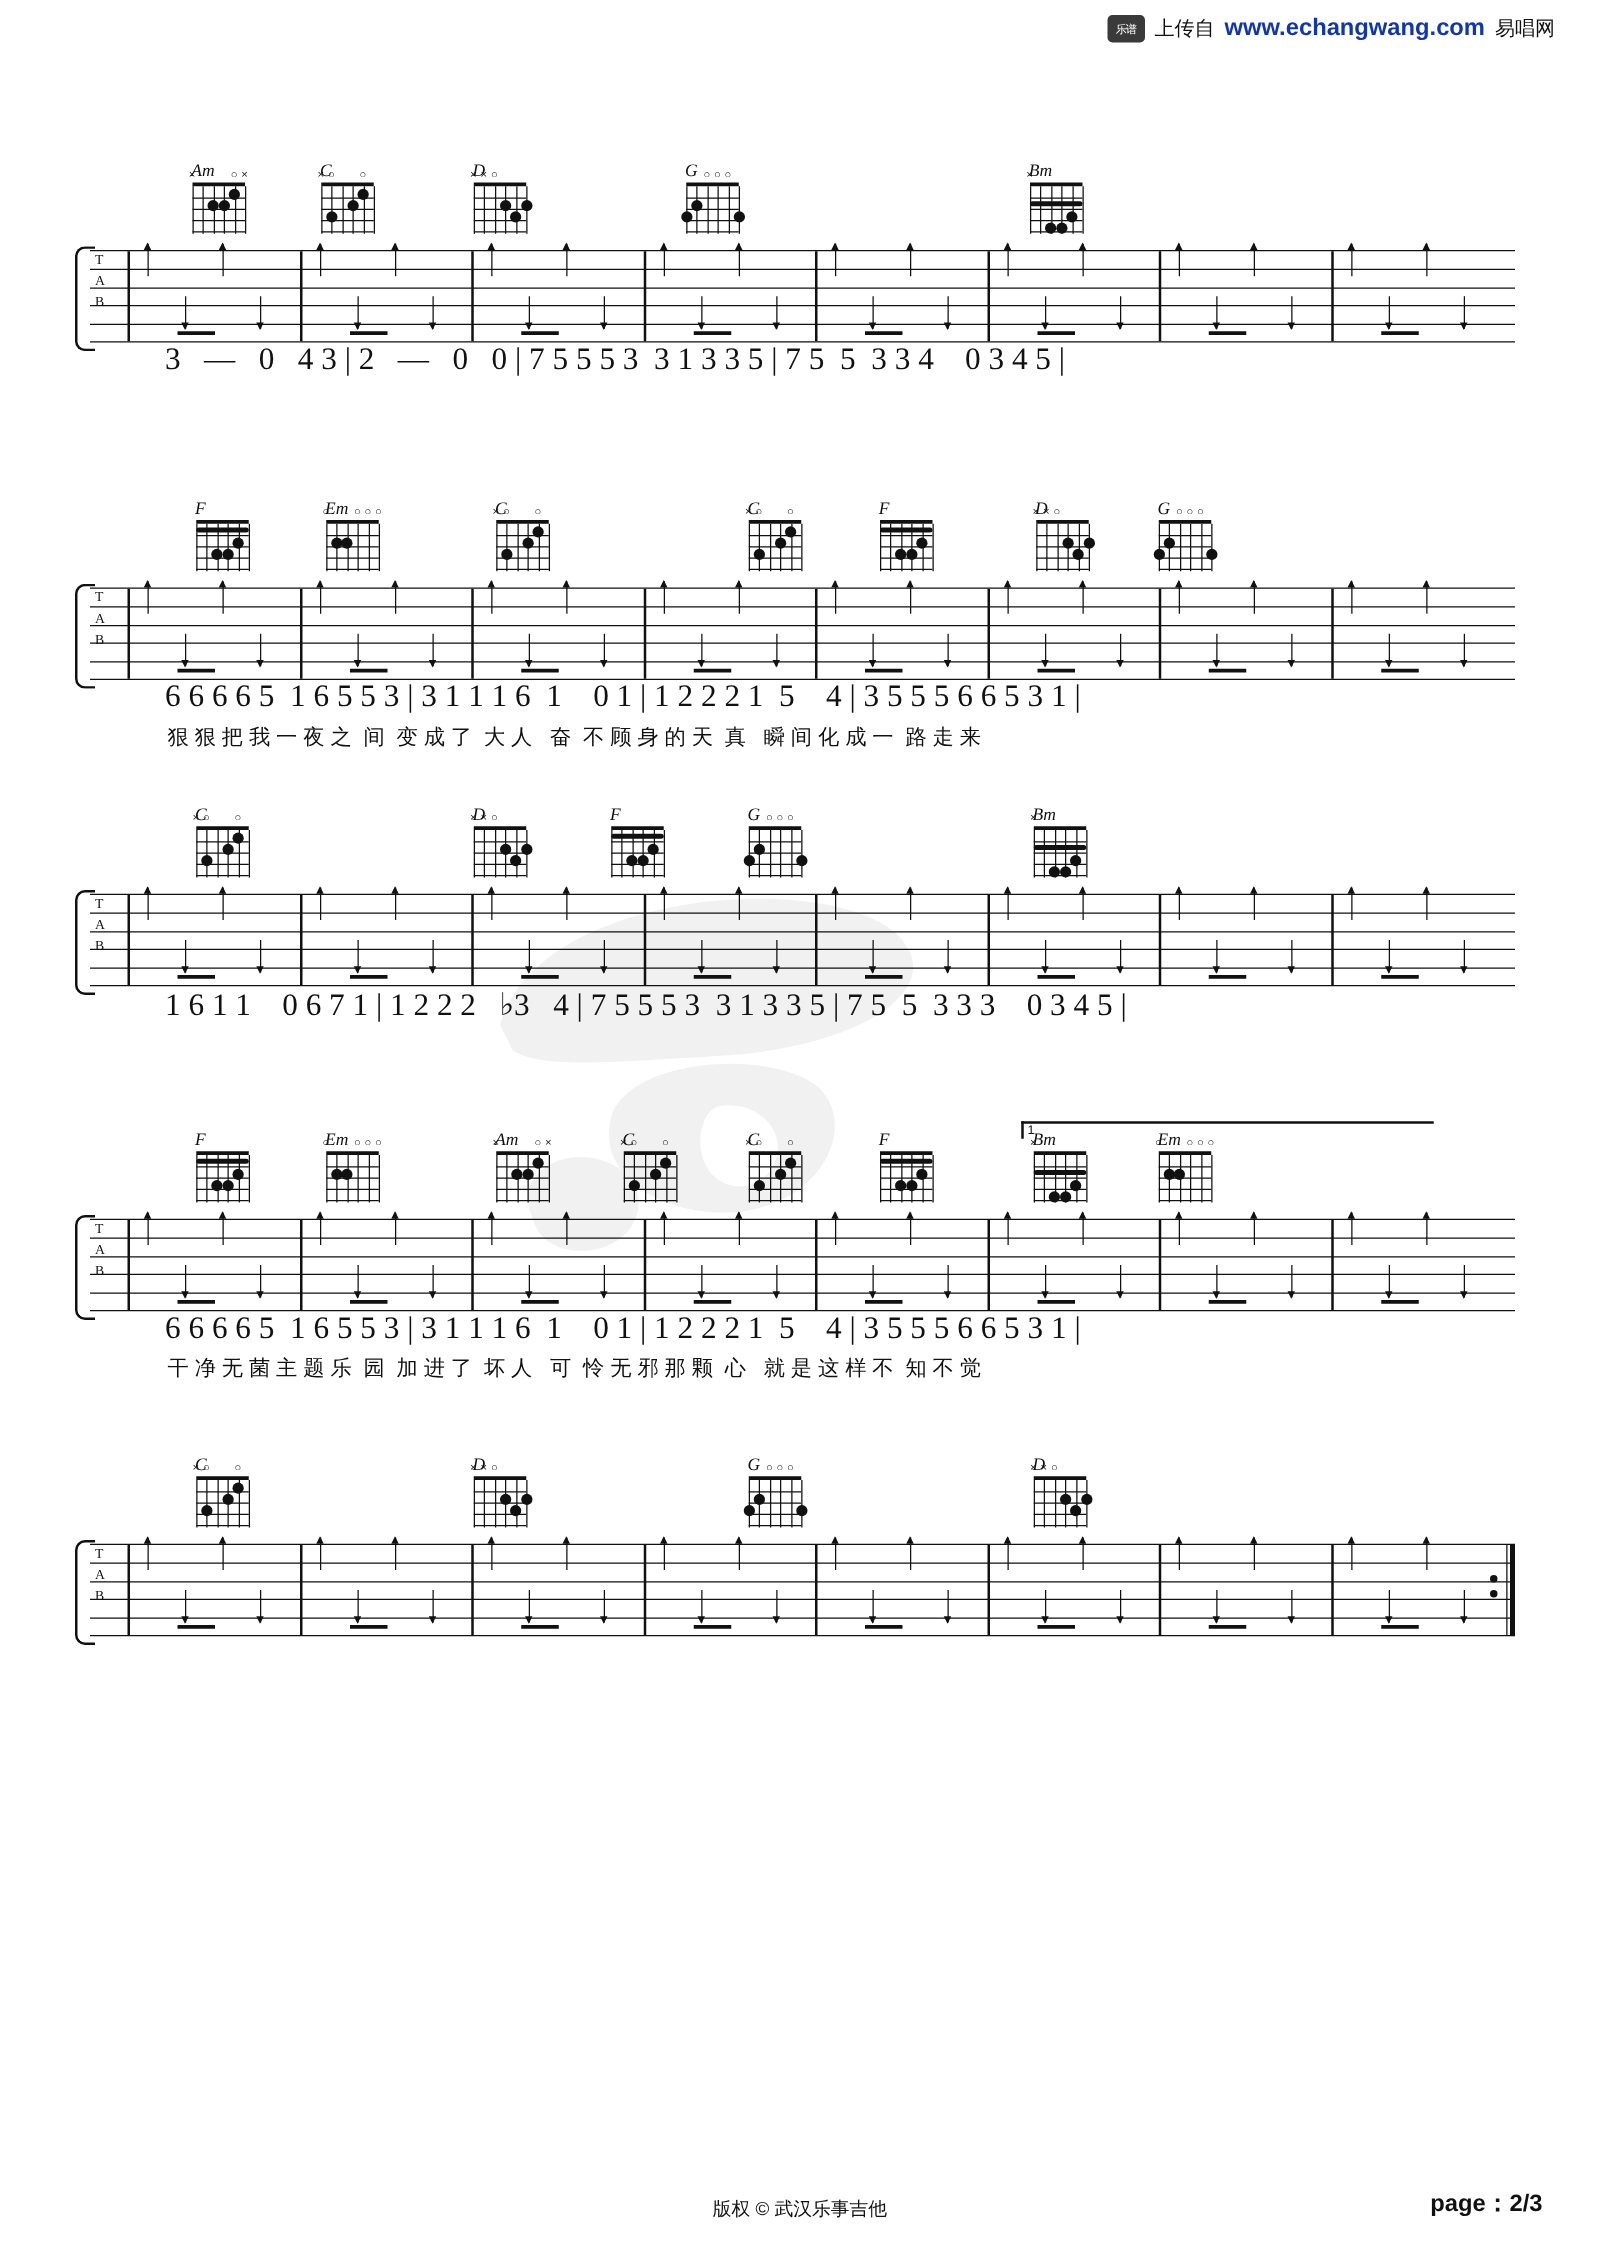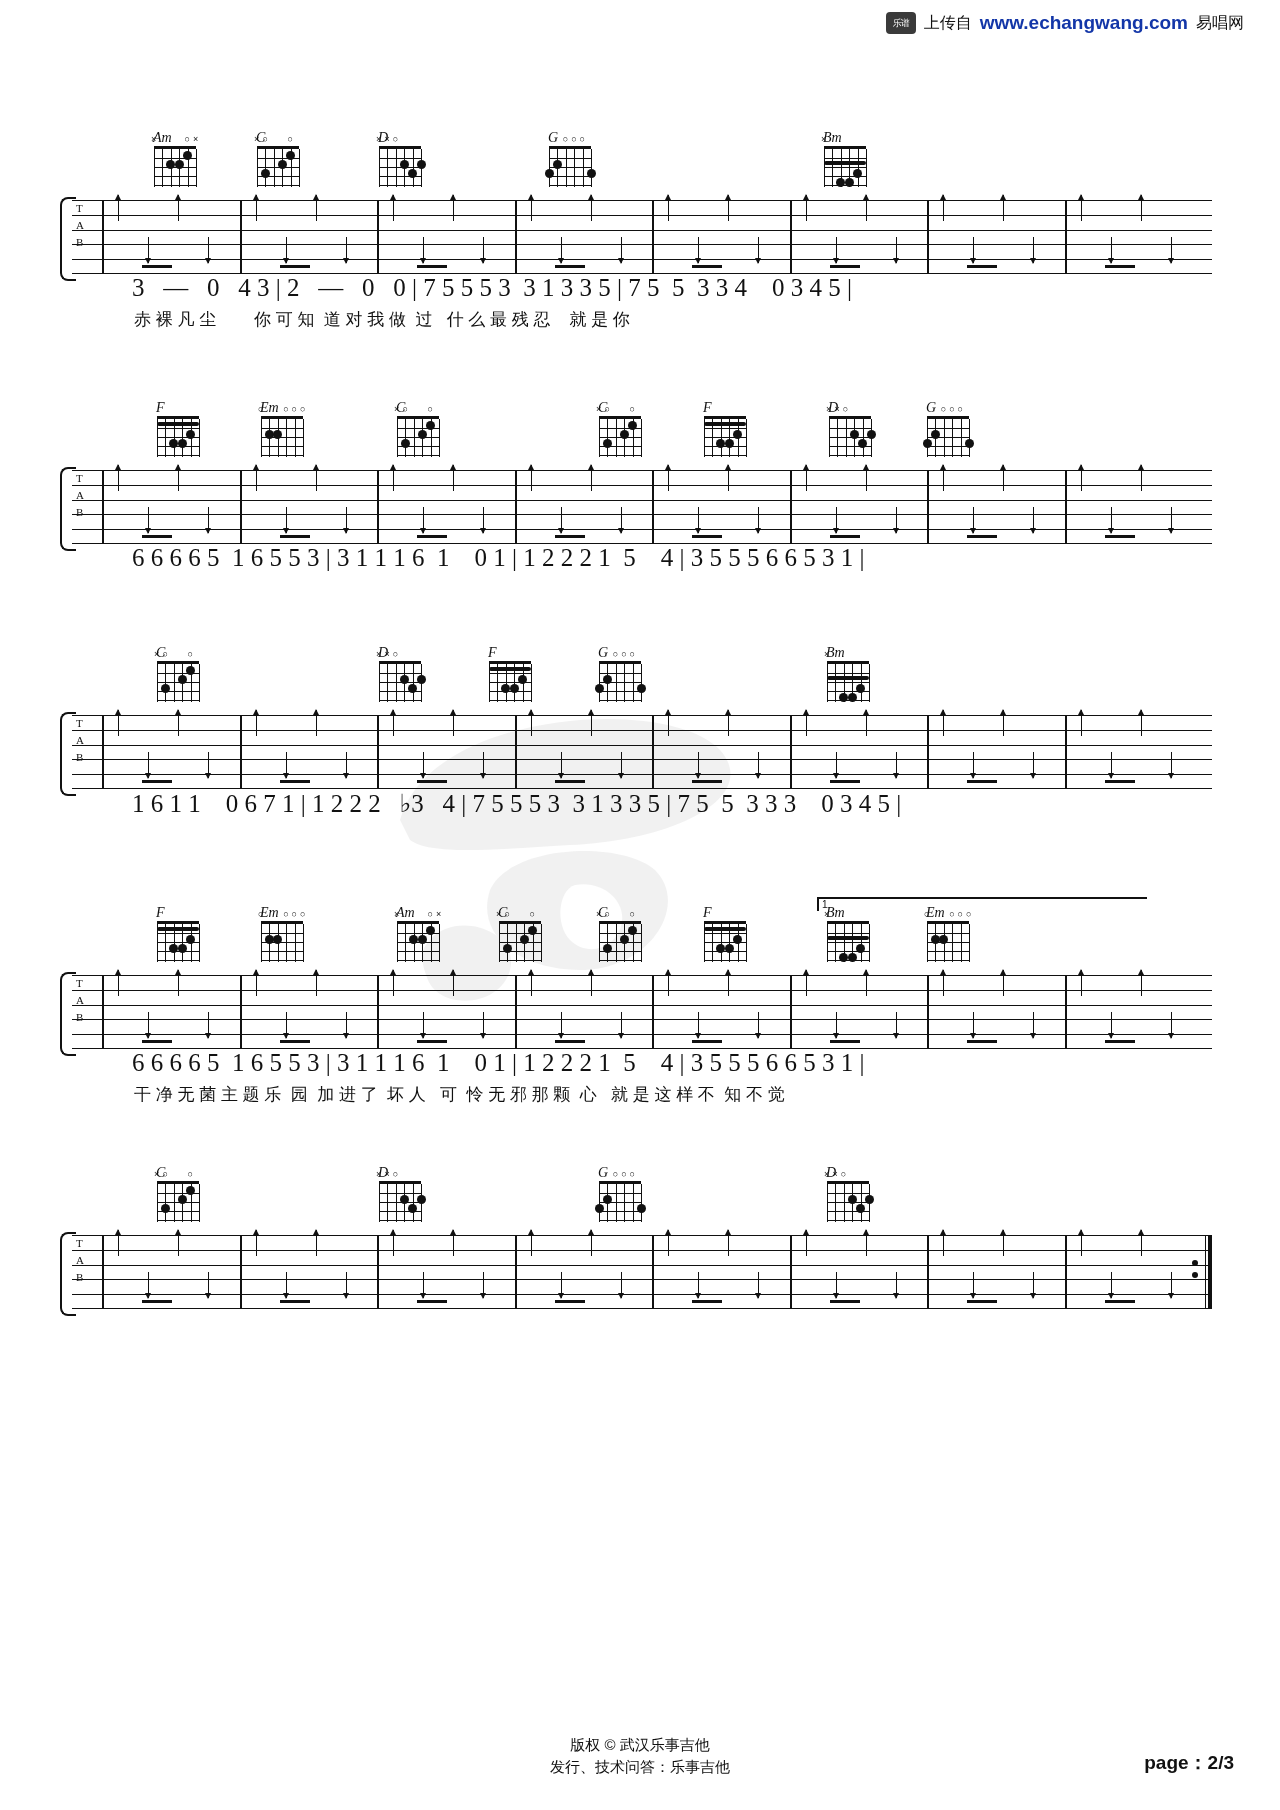--- a/index.html
+++ b/index.html
@@ -274,21 +274,20 @@
       <div class="arrow dn" style="left: 961px; top: 36px;"></div>
       <div class="beam" style="left: 895px; top: 64px; width: 30px;"></div>
       <div class="bar-line" style="left: 992.5px;"></div>
       <div class="arrow up" style="left: 1008.5px; top: -6px;"></div>
       <div class="arrow dn" style="left: 1038.5px; top: 36px;"></div>
       <div class="arrow up" style="left: 1068.5px; top: -6px;"></div>
       <div class="arrow dn" style="left: 1098.5px; top: 36px;"></div>
       <div class="beam" style="left: 1032.5px; top: 64px; width: 30px;"></div>
     </div>
   <div class="numline" style="padding-left: 60px;">3   —   0   4 3 | 2   —   0   0 | 7 5 5 5 3  3 1 3 3 5 | 7 5  5  3 3 4    0 3 4 5 |</div>
-  <div class="lyricline" style="padding-left: 62px;">赤 裸 凡 尘        你 可 知  道 对 我 做  过   什 么 最 残 忍    就 是 你</div>
 </div>
 
 <div class="system" id="sys2" style="top:400px;">
   <div class="chords">
       <div class="chorddia" style="left: 78px;">
         <div class="nm">F</div>
         <div class="grid">
           <div class="nut"></div>
           <div class="vl" style="left:7px"></div>
           <div class="vl" style="left:15.4px"></div>
@@ -491,20 +490,21 @@
       <div class="arrow dn" style="left: 961px; top: 36px;"></div>
       <div class="beam" style="left: 895px; top: 64px; width: 30px;"></div>
       <div class="bar-line" style="left: 992.5px;"></div>
       <div class="arrow up" style="left: 1008.5px; top: -6px;"></div>
       <div class="arrow dn" style="left: 1038.5px; top: 36px;"></div>
       <div class="arrow up" style="left: 1068.5px; top: -6px;"></div>
       <div class="arrow dn" style="left: 1098.5px; top: 36px;"></div>
       <div class="beam" style="left: 1032.5px; top: 64px; width: 30px;"></div>
     </div>
   <div class="numline" style="padding-left: 60px;">6 6 6 6 5  1 6 5 5 3 | 3 1 1 1 6  1    0 1 | 1 2 2 2 1  5    4 | 3 5 5 5 6 6 5 3 1 |</div>
+  <div class="lyricline" style="padding-left: 62px;">狠 狠 把 我 一 夜 之  间  变 成 了  大 人   奋  不 顾 身 的 天  真   瞬 间 化 成 一  路 走 来</div>
 </div>
 
 <div class="system" id="sys3" style="top:645px;">
   <div class="chords">
       <div class="chorddia" style="left: 78px;">
         <div class="nm">C</div>
         <div class="grid">
           <div class="nut"></div>
           <div class="vl" style="left:7px"></div>
           <div class="vl" style="left:15.4px"></div>
@@ -1068,15 +1068,14 @@
       </div>
       <div class="repeat-dots" style="right: 14px; top: 18px;">
         <i></i>
         <i></i>
       </div>
     </div>
 </div>
 
 <div class="footer">
   <div>版权 © 武汉乐事吉他</div>
-  <div>发行、技术问答：乐事吉他</div>
 </div>
 <div class="pagenum">page：2/3</div>
 
 </body></html>

